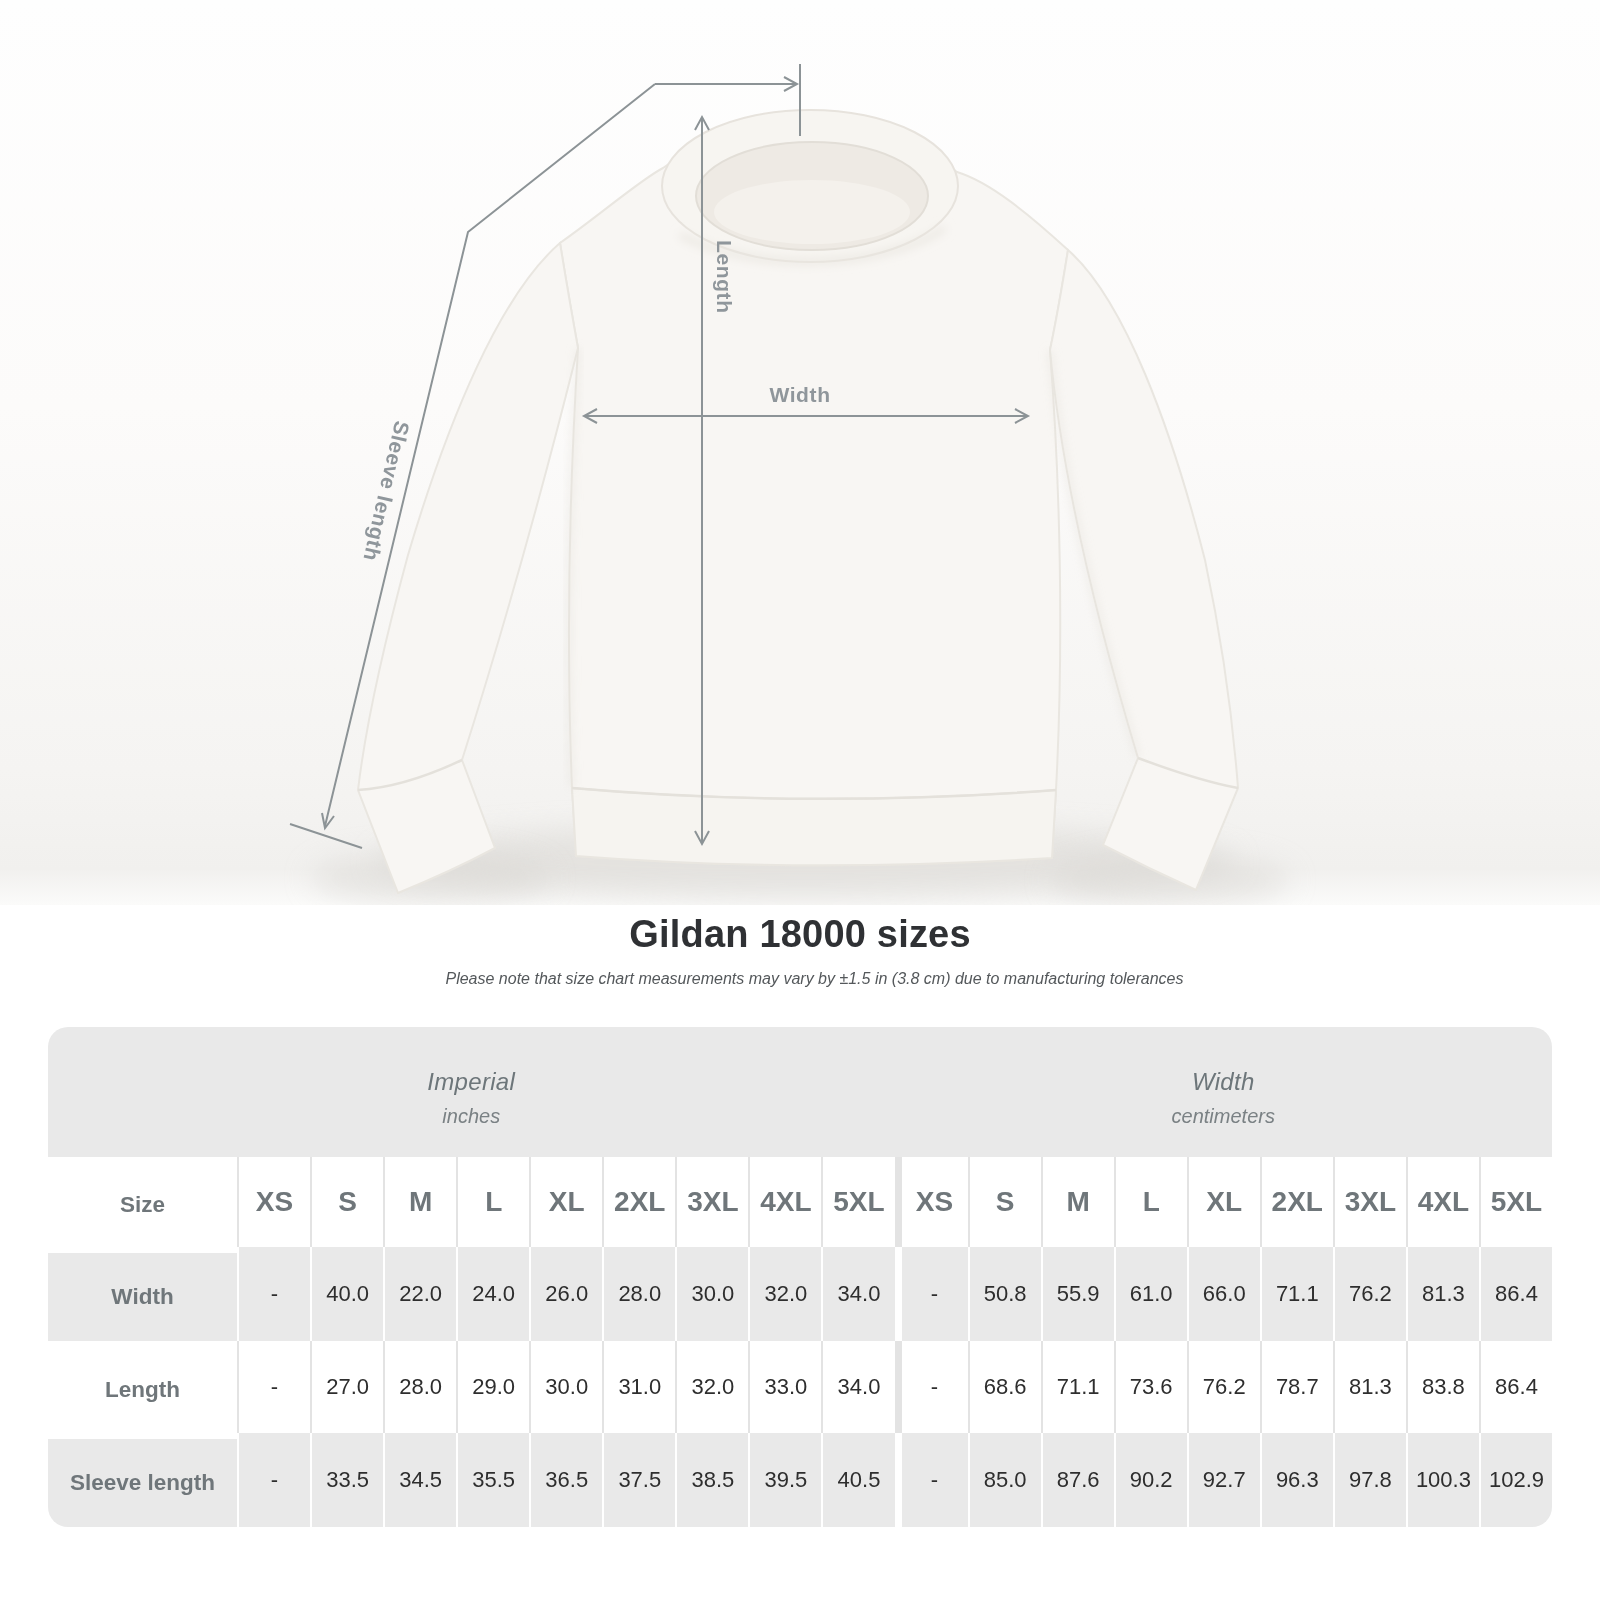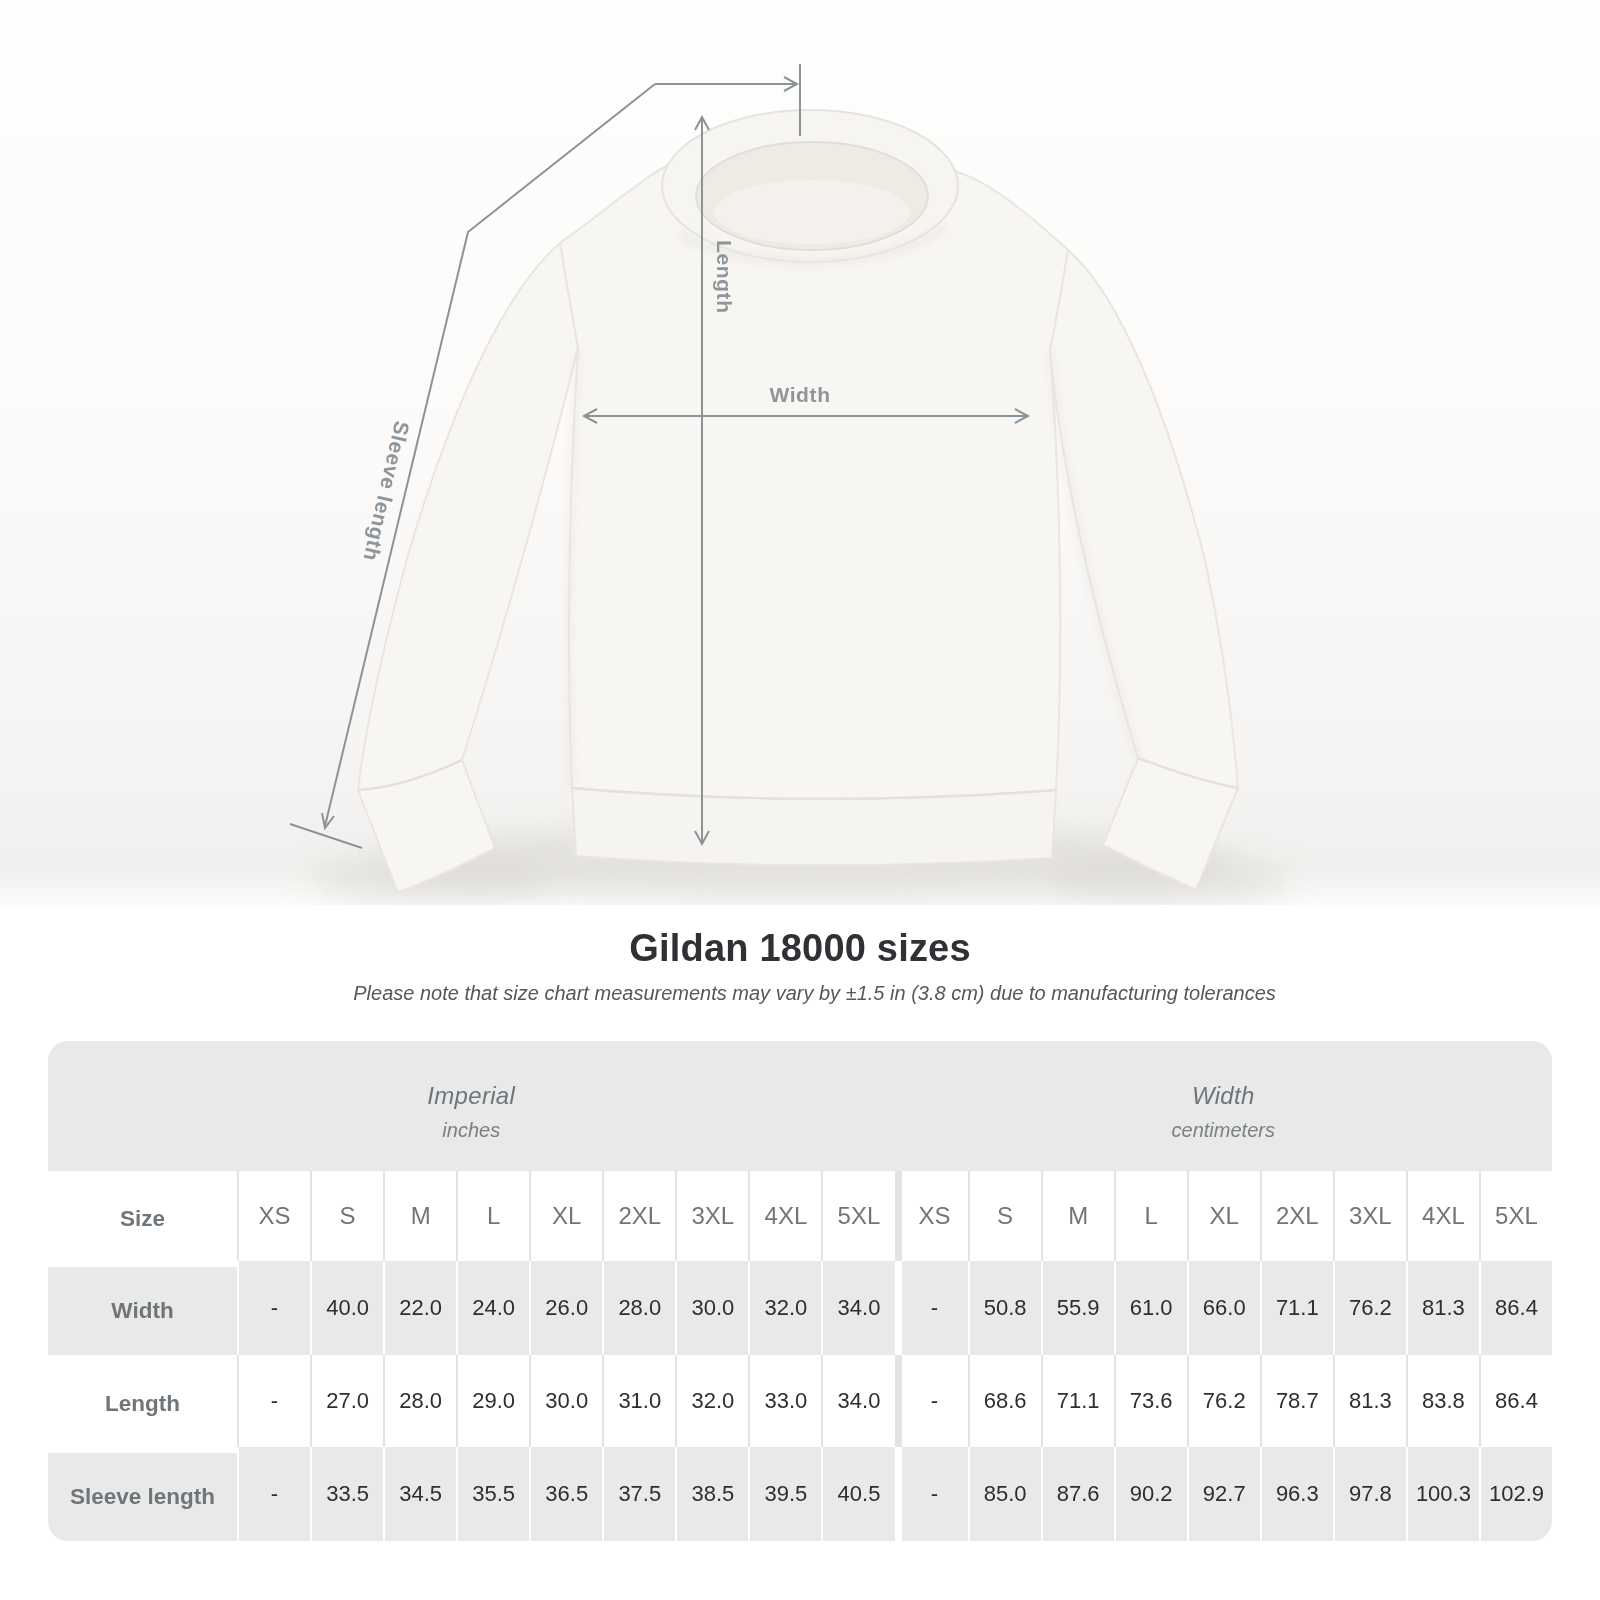--- a/index.html
+++ b/index.html
@@ -15,25 +15,25 @@
     position:absolute;font-weight:bold;font-size:21px;color:#8f969b;
     letter-spacing:.6px;white-space:nowrap;
   }
   .length-label{left:736px;top:240px;transform:rotate(90deg);transform-origin:0 0;}
   .width-label{left:800px;top:383px;transform:translateX(-50%);}
   .sleeve-label{left:414px;top:424px;transform:rotate(103deg);transform-origin:0 0;}
 
   
   .title-block{text-align:center;}
   h1.page-title{
-    margin:20px 0 0 0;font-size:38px;line-height:46px;color:#2f3134;
+    margin:6px 0 0 0;font-size:38px;line-height:46px;color:#2f3134;
     font-weight:bold;letter-spacing:.2px;
   }
   p.subtitle{
-    margin:7px 0 0 0;font-size:20px;line-height:30px;color:#54585b;font-style:italic;padding-left:29px;
+    margin:7px 0 0 0;font-size:16px;line-height:30px;color:#54585b;font-style:italic;padding-left:29px;
   }
 
   
   .size-table{
     margin:33px 48px 0 48px;width:1504px;
     display:grid;
     grid-template-columns:189px repeat(18,1fr);
     grid-template-rows:130px 90px 94px 92px 94px;
     border-radius:20px;overflow:hidden;background:#ffffff;
   }
@@ -47,21 +47,21 @@
 
   .trow{display:contents;}
   .c{
     display:flex;align-items:center;justify-content:center;
     font-size:22px;color:#2e2e2e;border-left:2px solid transparent;
   }
   .trow .c:first-child{border-left:none;}
   .row-white .c{background:#ffffff;border-left-color:#e3e3e3;}
   .row-gray  .c{background:#e9e9e9;border-left-color:#ffffff;}
   .c.g{border-left-width:7px;}             
-  .c.head{font-weight:normal;color:#6f767a;font-size:24px;}
+  .c.head{font-weight:bold;color:#6f767a;font-size:28px;}
   .c.lab{font-weight:bold;color:#6f767a;font-size:22.5px;margin-top:6px;}
 </style>
 </head>
 <body>
 
 <div class="photo-area">
   <svg width="1600" height="905" viewBox="0 0 1600 905">
     <defs>
       <filter id="soft" x="-60%" y="-60%" width="220%" height="220%">
         <feGaussianBlur stdDeviation="14"></feGaussianBlur>

